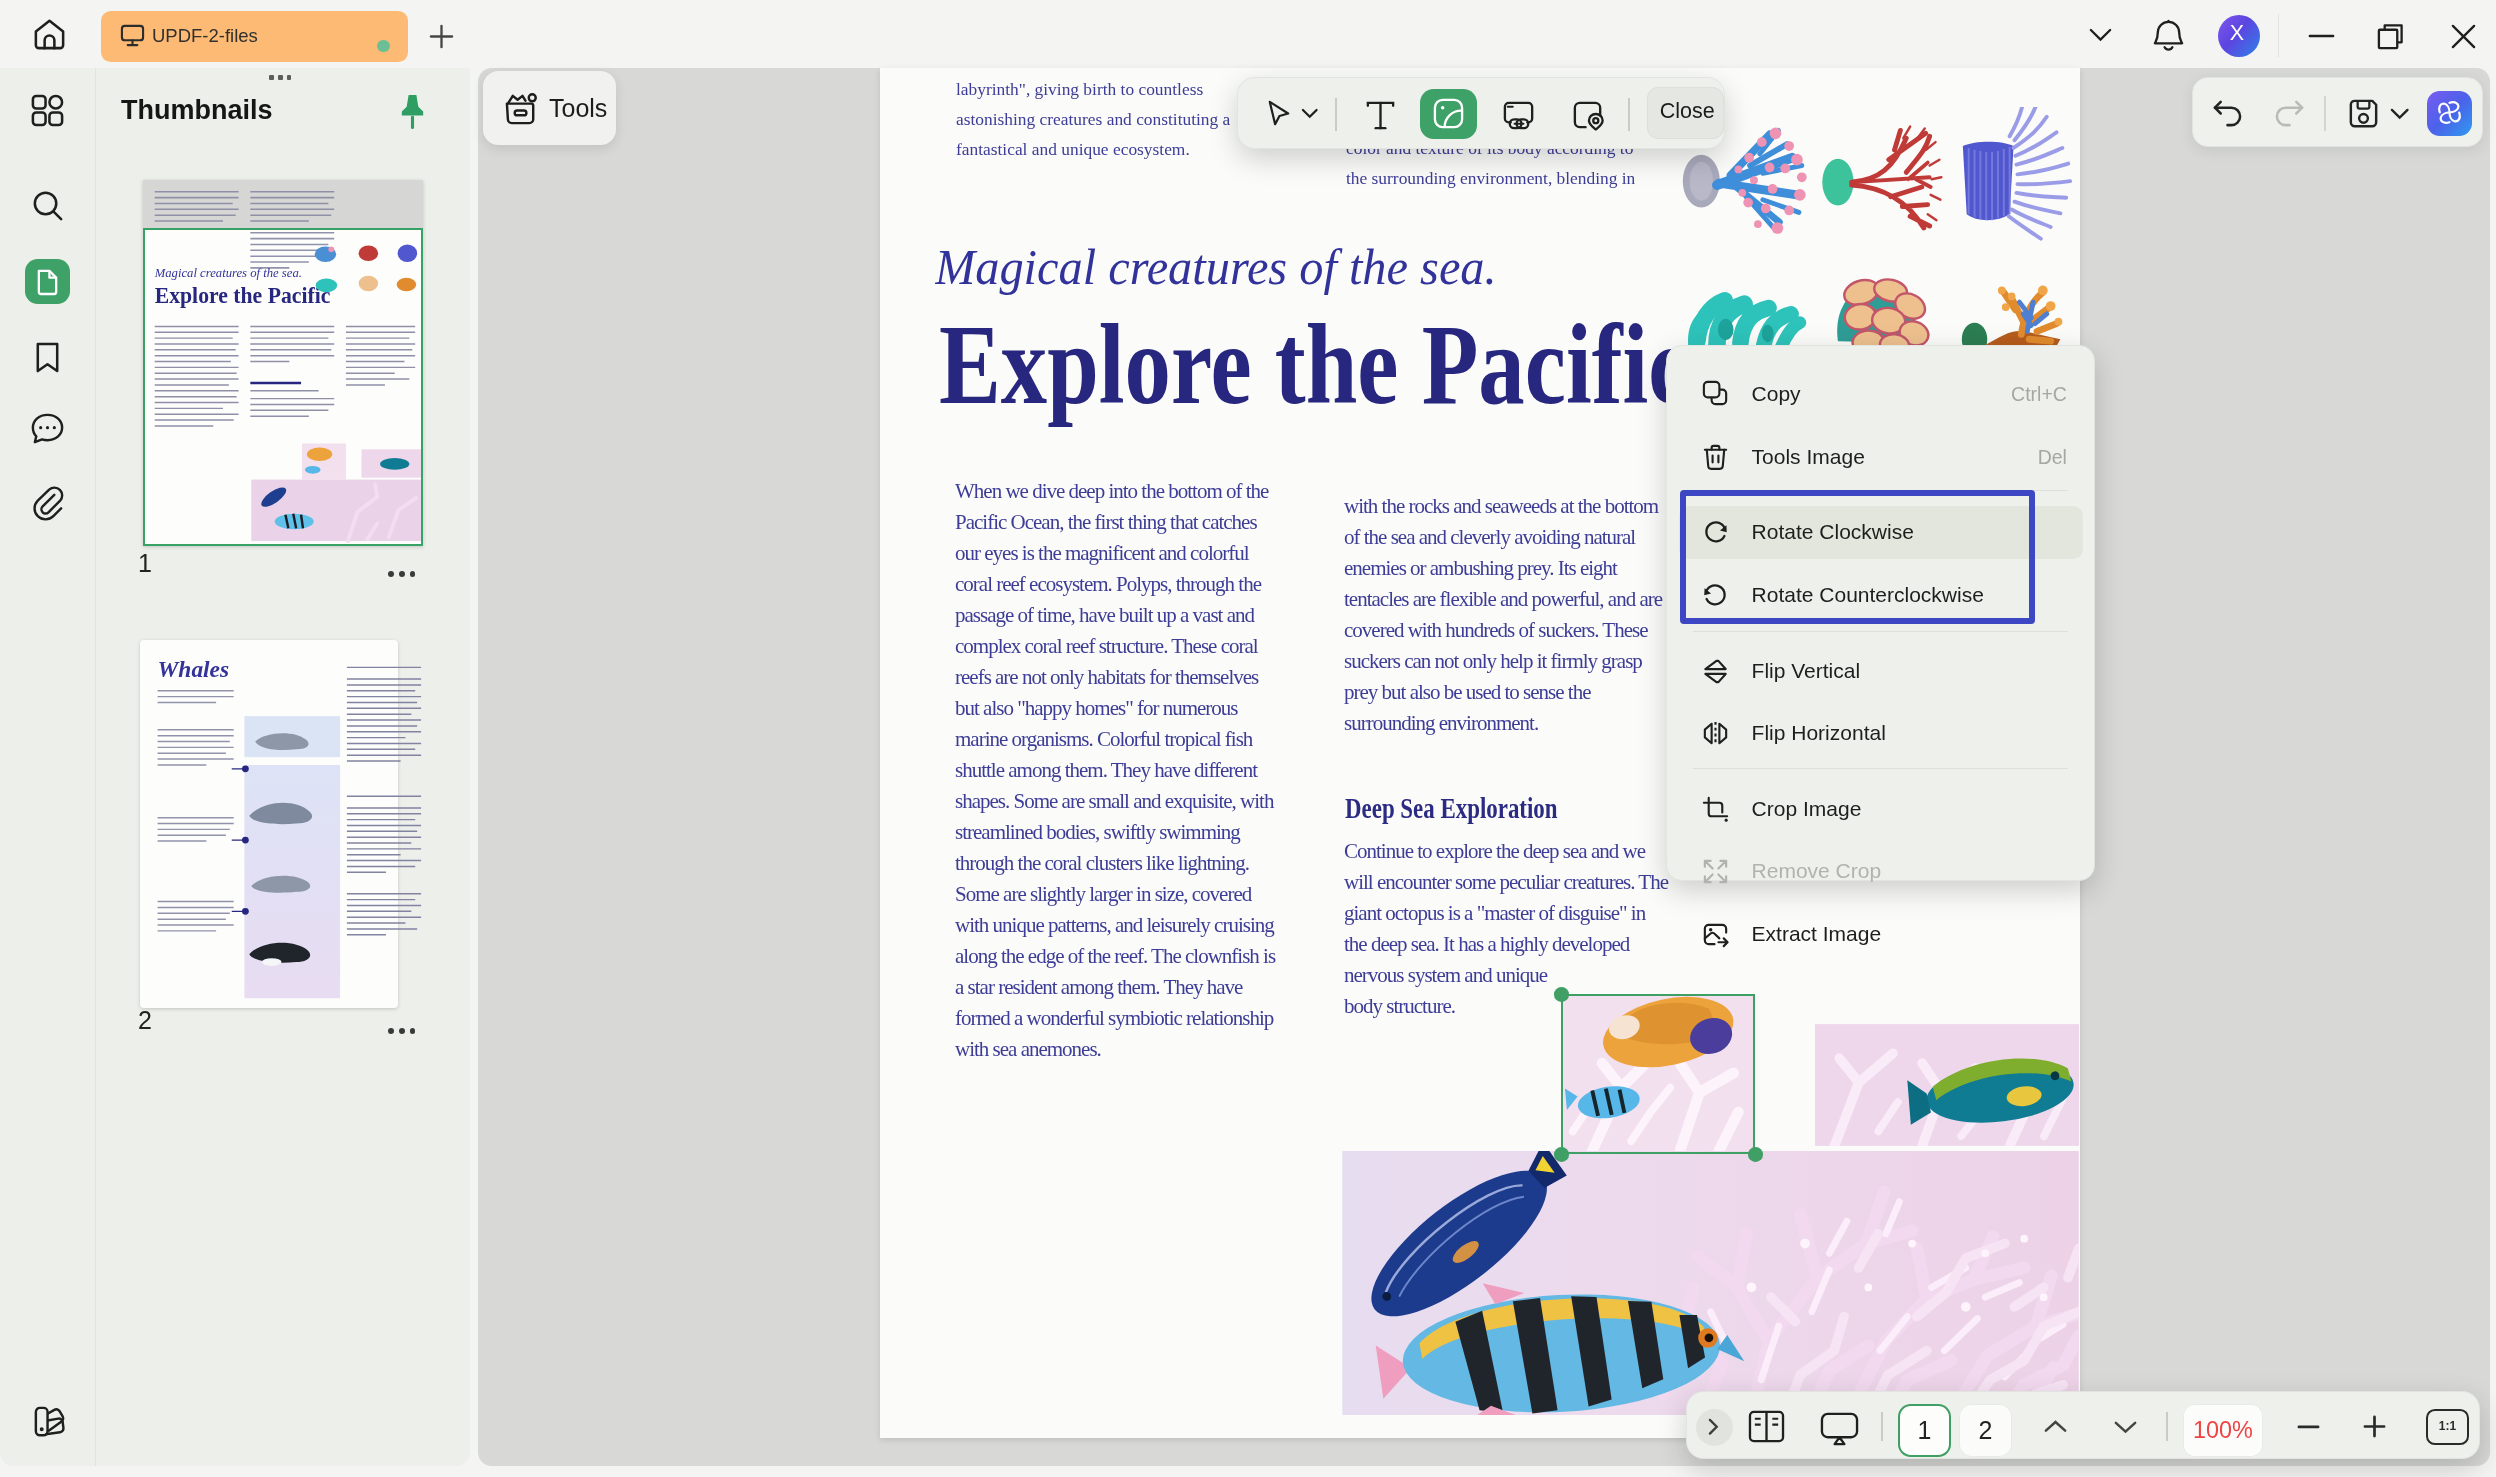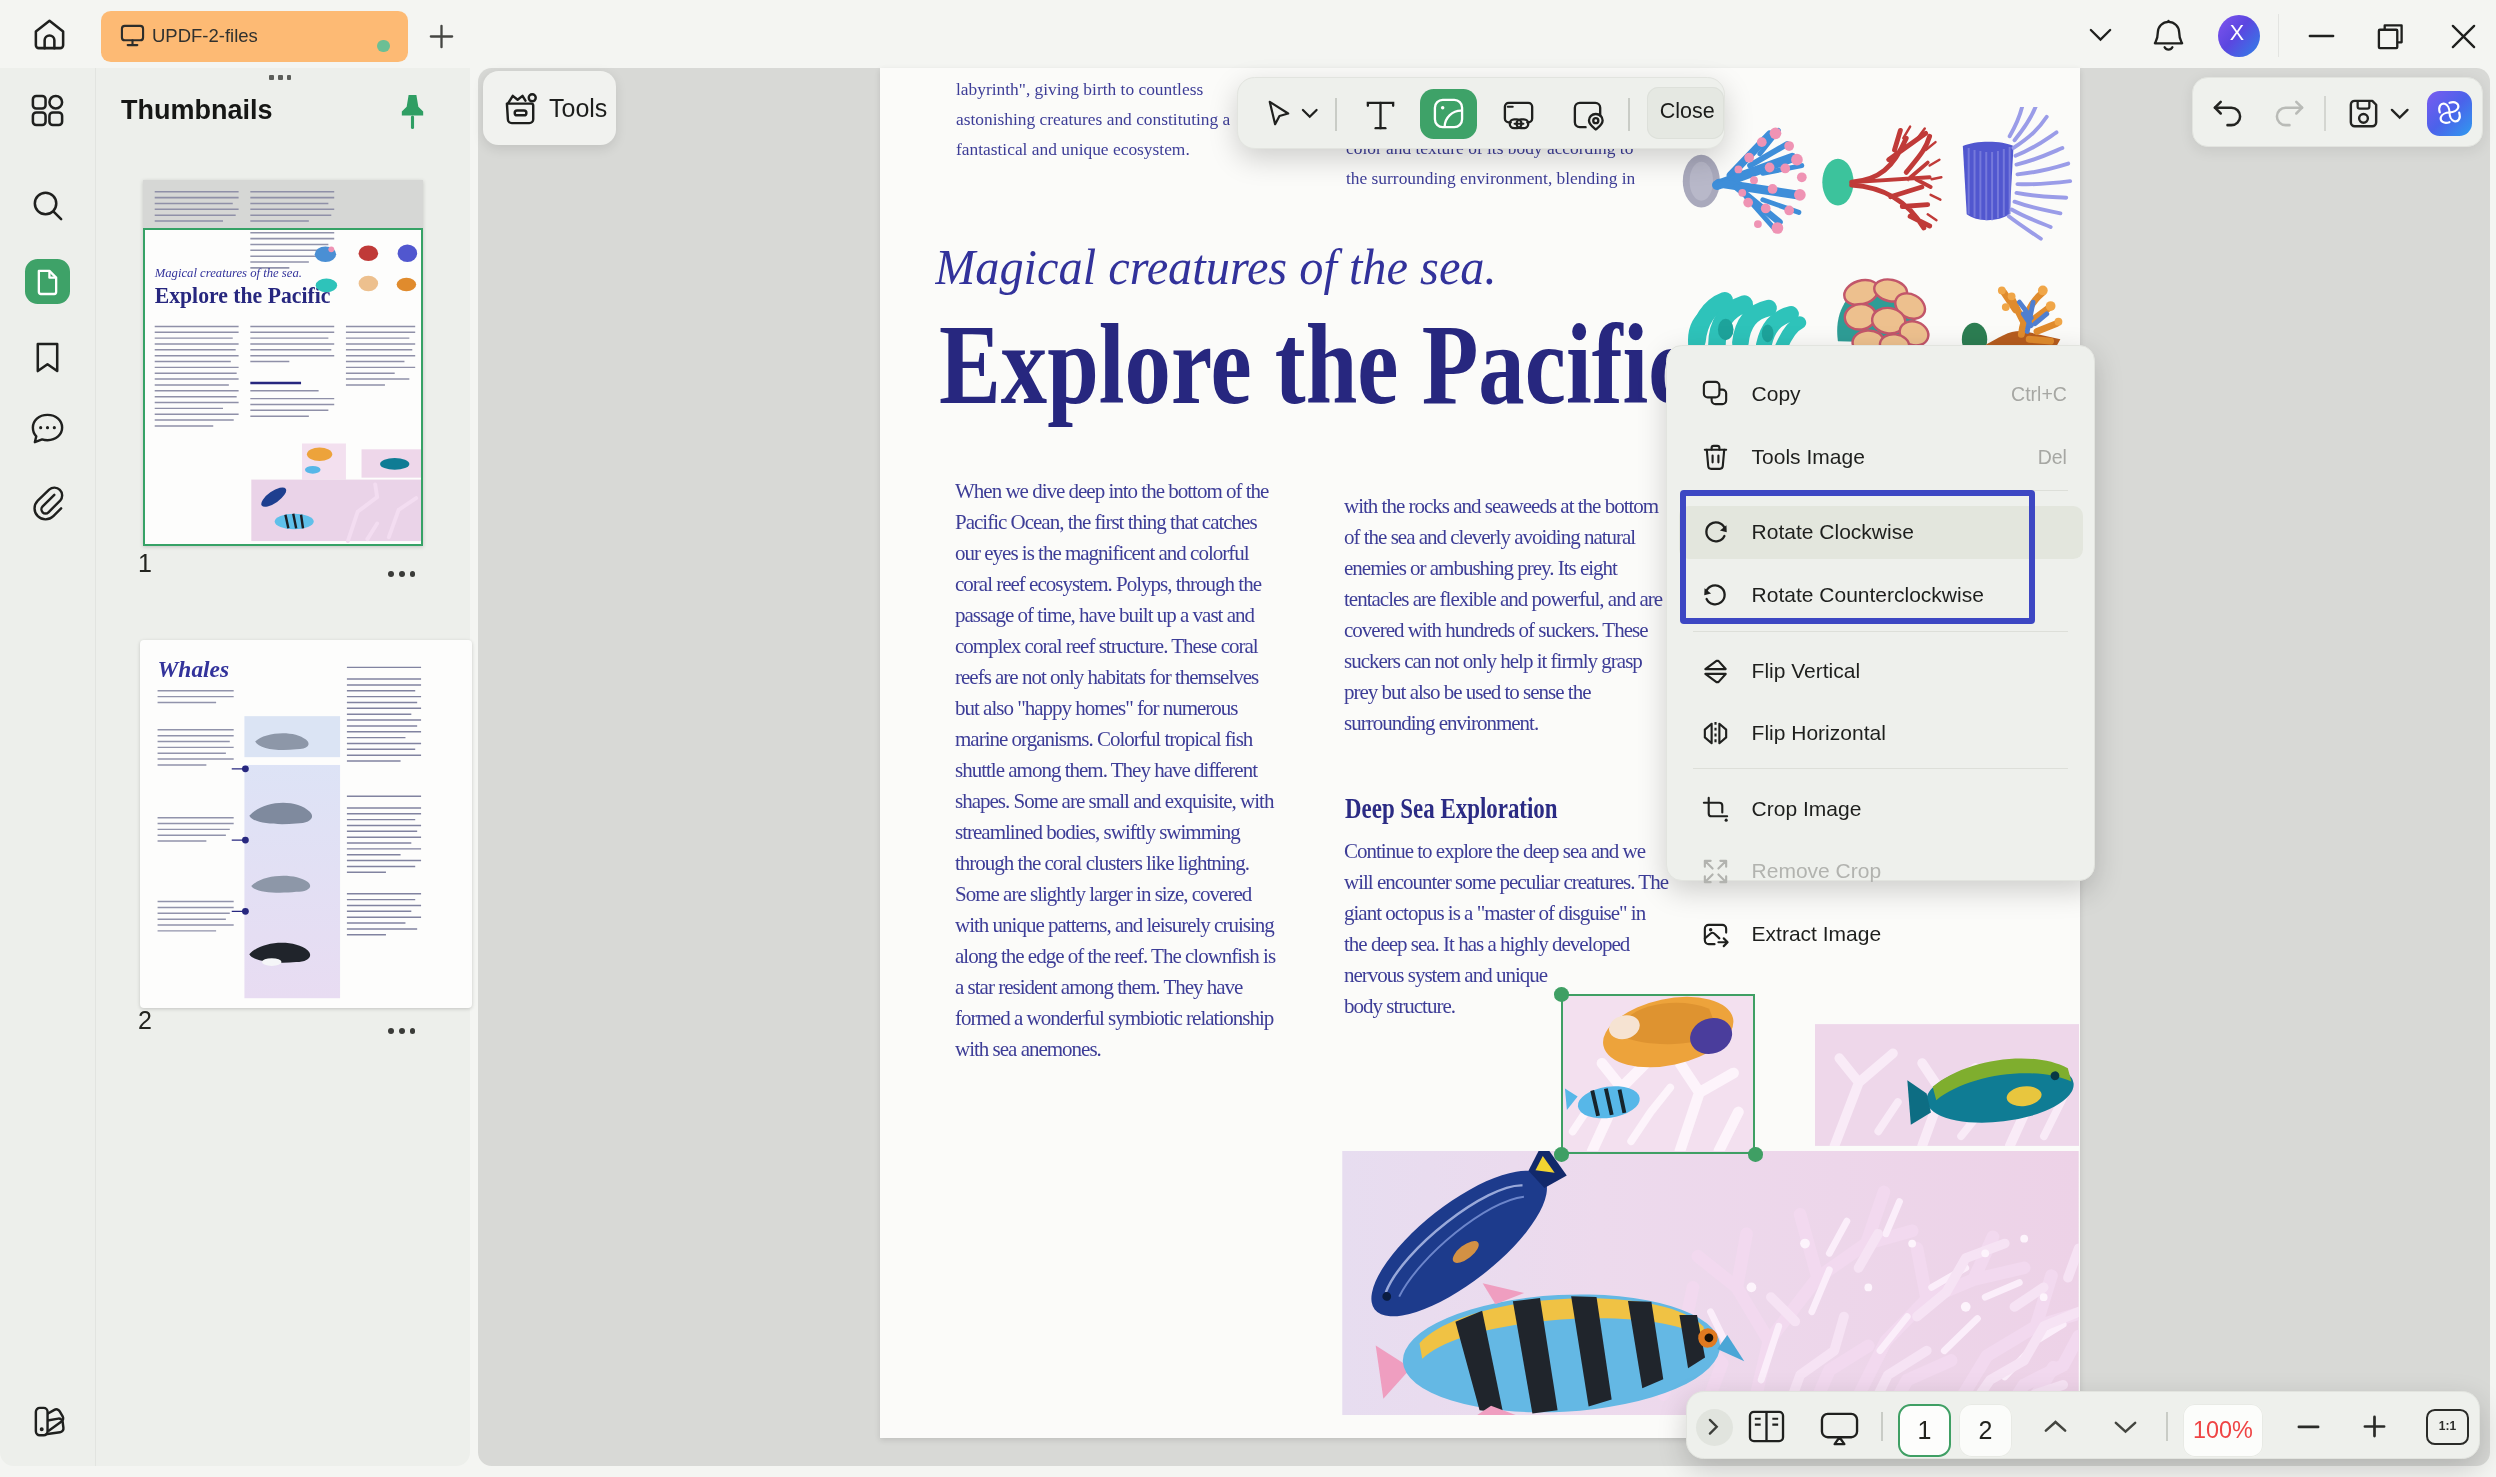--- a/index.html
+++ b/index.html
@@ -131,21 +131,21 @@
   </svg>
   <div class="abs" style="left:0;top:48px;width:280px;height:318px;border:2.9px solid #36a266;"></div>
 </div>
 <span class="abs" style="left:138px;top:549px;font-size:25px;color:#23241f;">1</span>
 <div class="abs" style="left:388px;top:571px;width:33px;height:5.9px;">
   <div style="width:5.9px;height:5.9px;background:#3a3b38;border-radius:50%;float:left;margin-right:4.9px;"></div>
   <div style="width:5.9px;height:5.9px;background:#3a3b38;border-radius:50%;float:left;margin-right:4.9px;"></div>
   <div style="width:5.9px;height:5.9px;background:#3a3b38;border-radius:50%;float:left;"></div>
 </div>
 
-<div class="abs" style="left:140px;top:640px;width:332px;height:368px;background:#fdfdfc;border-radius:3.9px;box-shadow:0 1px 3.9px rgba(0,0,0,0.18);">
+<div class="abs" style="left:140px;top:640px;width:258px;height:368px;background:#fdfdfc;border-radius:3.9px;box-shadow:0 1px 3.9px rgba(0,0,0,0.18);">
   <svg class="abs" style="left:0;top:0;" width="284" height="368" viewBox="0 0 291 377">
     <text x="18" y="38" font-family="Liberation Serif" font-style="italic" font-weight="bold" font-size="24" fill="#33339b">Whales</text>
     <g stroke="#9193ab" stroke-width="1.5">
       <path d="M18 52 h78 M18 58 h78 M18 64 h60"></path>
       <path d="M18 92 h78 M18 98 h78 M18 104 h74 M18 110 h78 M18 116 h70 M18 122 h78 M18 128 h50"></path>
       <path d="M18 182 h78 M18 188 h78 M18 194 h74 M18 200 h70 M18 206 h50"></path>
       <path d="M18 268 h78 M18 274 h78 M18 280 h74 M18 286 h70 M18 292 h78 M18 298 h60"></path>
     </g>
     <g stroke="#8183a0" stroke-width="1.5">
       <path d="M212 28 h76 M212 40 h76 M212 46 h76 M212 52 h70 M212 58 h76 M212 64 h72 M212 70 h76 M212 76 h66 M212 82 h76 M212 88 h72 M212 94 h76 M212 100 h60 M212 106 h76 M212 112 h70 M212 118 h76 M212 124 h55"></path>

